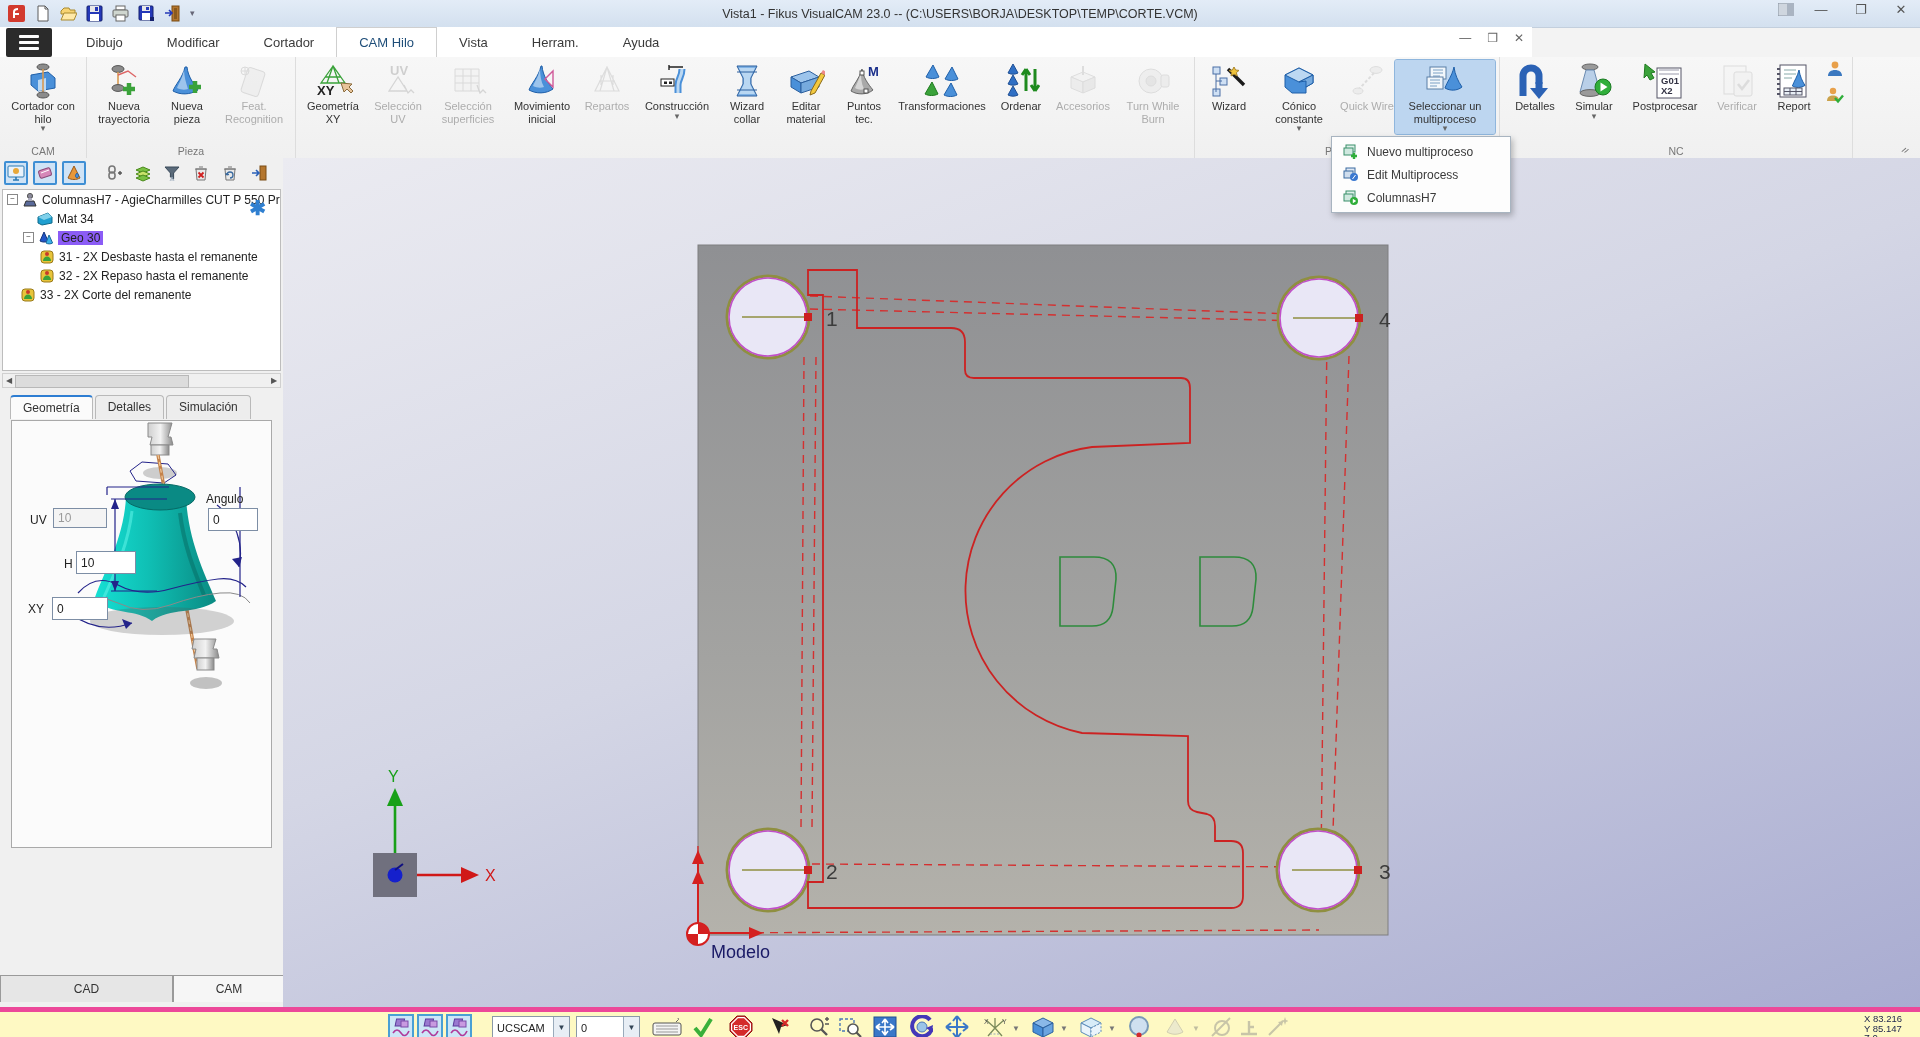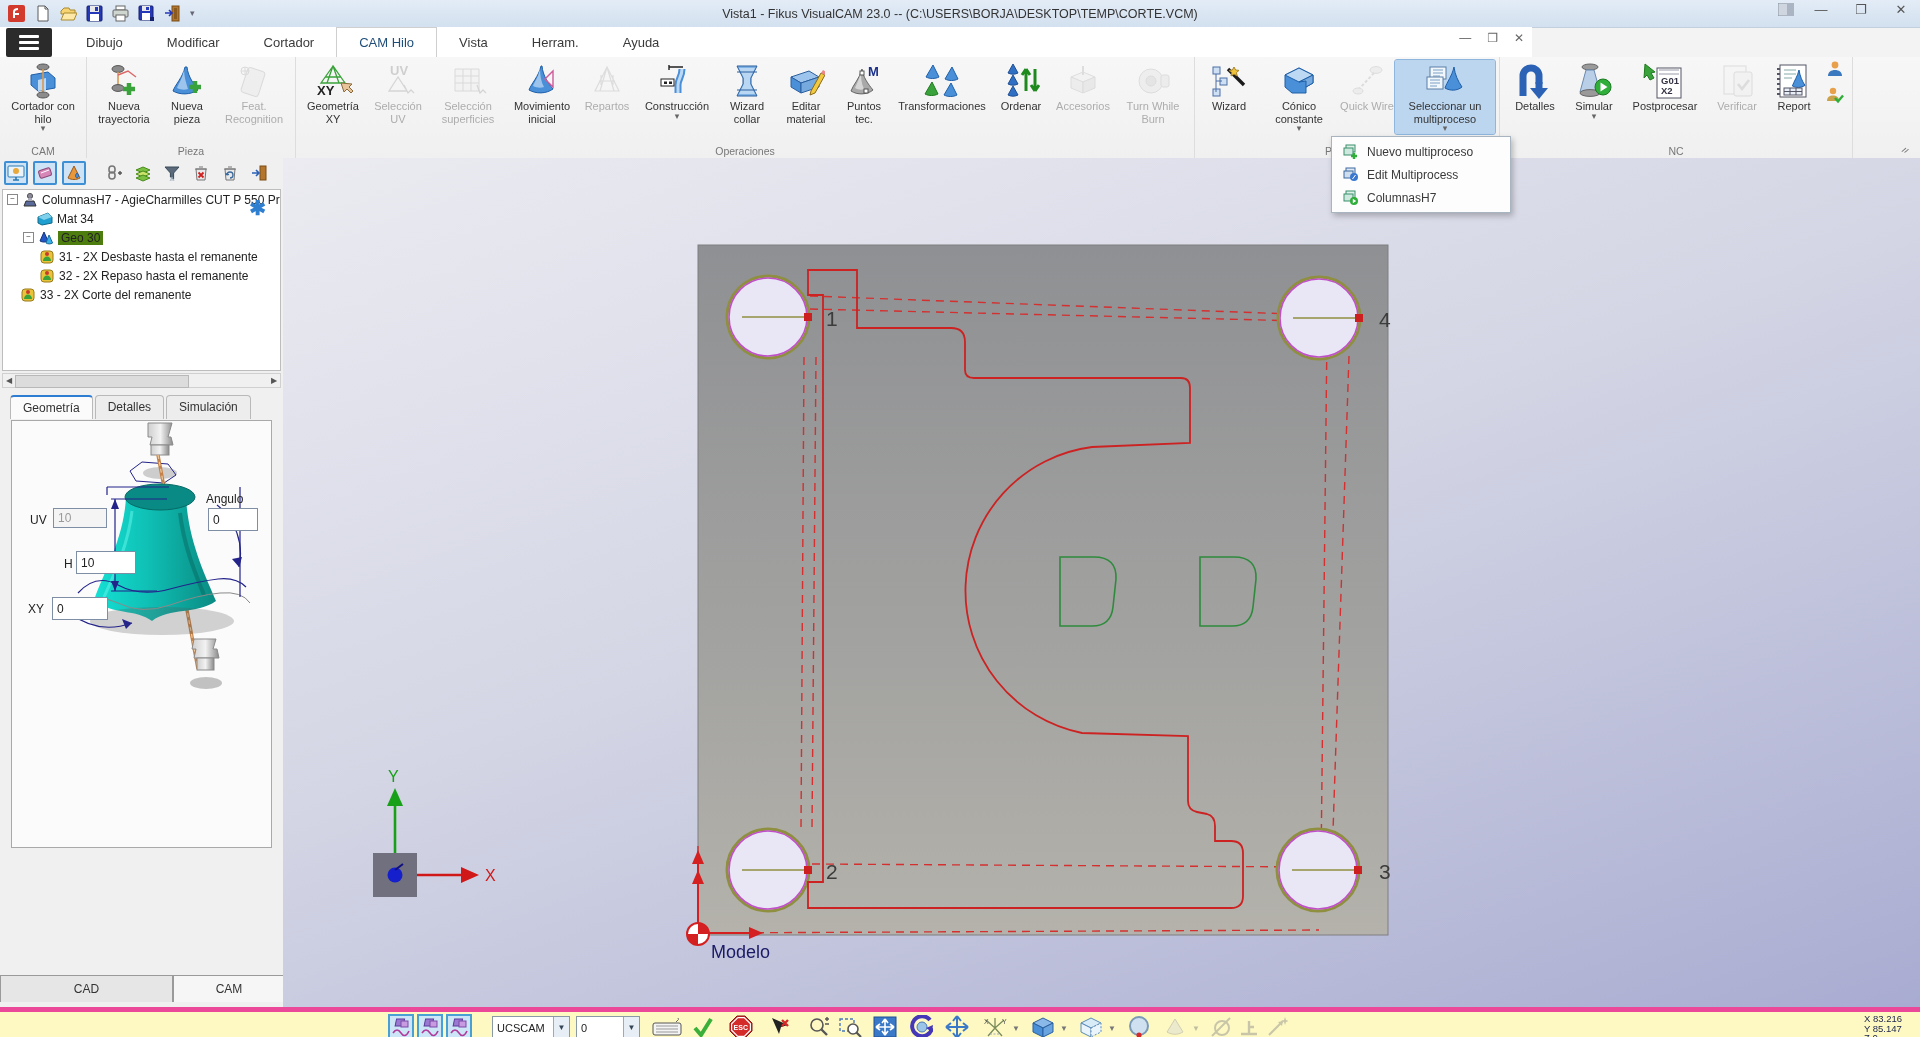--- a/index.html
+++ b/index.html
@@ -38,21 +38,21 @@
   
   #leftpanel{position:absolute;left:0;top:158px;width:283px;height:849px;background:#f0f0f0;border-right:1px solid #c9c9c9;}
   #ptoolbar{height:30px;display:flex;align-items:center;gap:5px;padding-left:4px;}
   .ptb{width:24px;height:24px;display:flex;align-items:center;justify-content:center;border-radius:2px;}
   .ptb.sel{background:#cfe3f6;outline:2px solid #3f8fd4;outline-offset:-2px;}
   .ptb-gap{width:6px;}
   #tree{position:relative;background:#fff;border:1px solid #bdbdbd;margin:1px 2px 0 2px;height:180px;overflow:hidden;font-size:12px;color:#222;}
   .trow{display:flex;align-items:center;height:19px;white-space:nowrap;}
   .texp{width:9px;height:9px;border:1px solid #888;background:#fff;font-size:8px;line-height:7px;text-align:center;color:#444;margin:0 4px;flex:none;}
   .ticon{width:16px;height:14px;margin-right:4px;flex:none;}
-  .tsel{background:#4d7c0f;padding:0 3px;}
+  .tsel{background:#8b5cf6;padding:0 3px;}
   #tree-star{position:absolute;right:14px;top:6px;color:#2f7fd0;font-size:20px;font-weight:bold;}
   #hscroll{height:13px;margin:2px 2px 0 2px;background:#f0f0f0;border:1px solid #d0d0d0;display:flex;align-items:center;}
   #hscroll .arr{width:12px;font-size:8px;color:#555;text-align:center;}
   #hscroll .track{flex:1;position:relative;height:11px;}
   #hscroll .thumb{position:absolute;left:0;top:0;width:68%;height:11px;background:#dcdcdc;border:1px solid #b8b8b8;}
   
   #geo-panel{position:absolute;left:0;top:237px;width:283px;height:612px;}
   .gtabs{display:flex;padding-left:10px;}
   .gtab{padding:4px 12px;font-size:12px;color:#333;background:#ededed;border:1px solid #b9b9b9;border-bottom:none;border-radius:4px 4px 0 0;margin-right:2px;}
   .gtab.active{background:#fbfbfb;border-top:2px solid #2d7dd2;position:relative;z-index:2;}
@@ -340,21 +340,20 @@
       <div class="rbtn disabled" style="width:72px">
         <div class="ric">
             <svg width="36" height="36" viewBox="0 0 36 36">
               <circle cx="16" cy="18" r="12" fill="#e4e4e4" stroke="#bbb"></circle>
               <circle cx="16" cy="18" r="5" fill="#cfcfcf" stroke="#bbb"></circle>
               <rect x="26" y="12" width="8" height="12" rx="2" fill="#e0e0e0" stroke="#bbb"></rect>
             </svg>
           </div>
         <div class="rlbl">Turn While Burn</div>
       </div>
-      <div class="rgroup-label">Operaciones</div>
     </div>
 
     <div class="rgroup">
       <div class="rbtn" style="width:58px">
         <div class="ric">
             <svg width="38" height="36" viewBox="0 0 38 36">
               <rect x="3" y="4" width="7" height="7" fill="#cfe0f4" stroke="#4a6fa5"></rect>
               <rect x="10" y="15" width="7" height="7" fill="#cfe0f4" stroke="#4a6fa5"></rect>
               <rect x="3" y="26" width="7" height="7" fill="#cfe0f4" stroke="#4a6fa5"></rect>
               <path d="M6 11v18M6 18h6" stroke="#4a6fa5" fill="none"></path>

